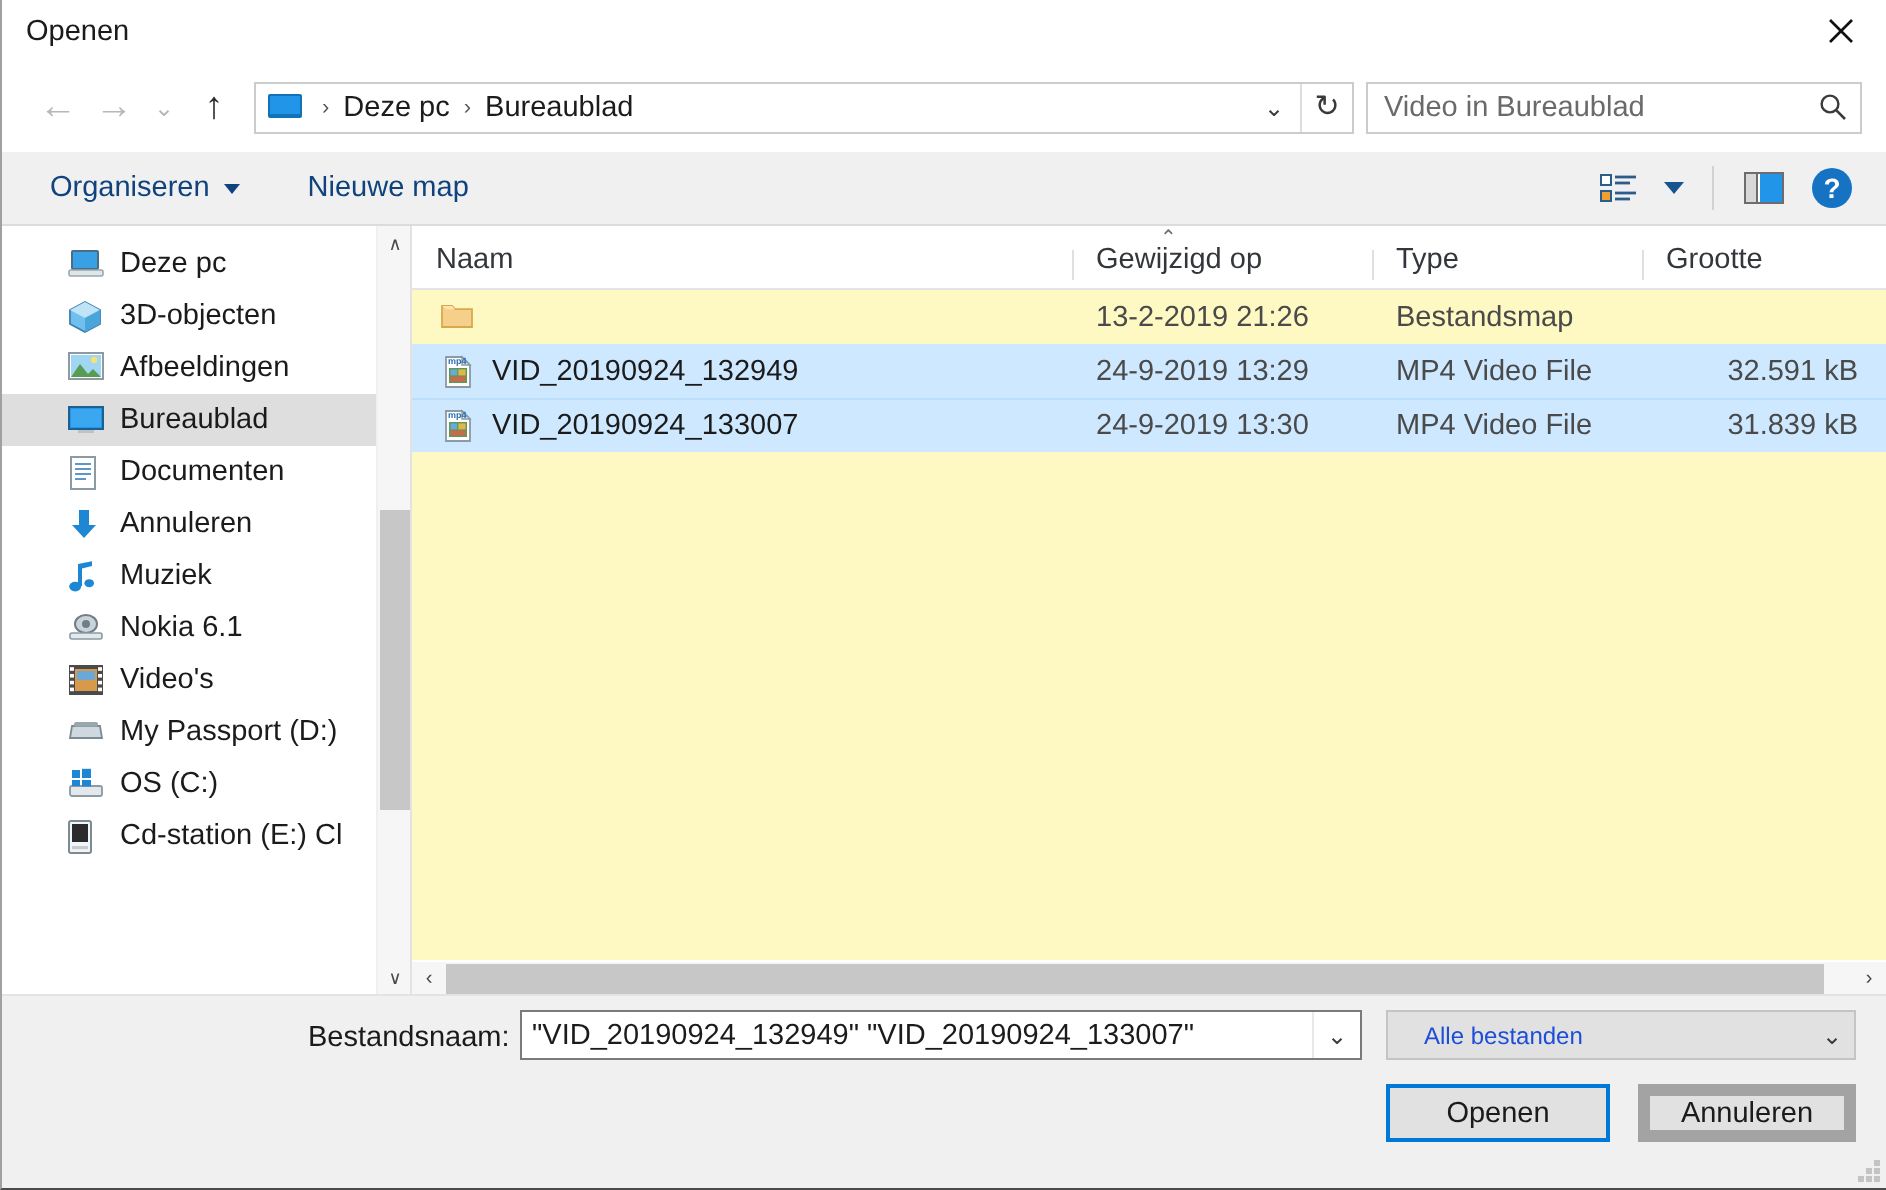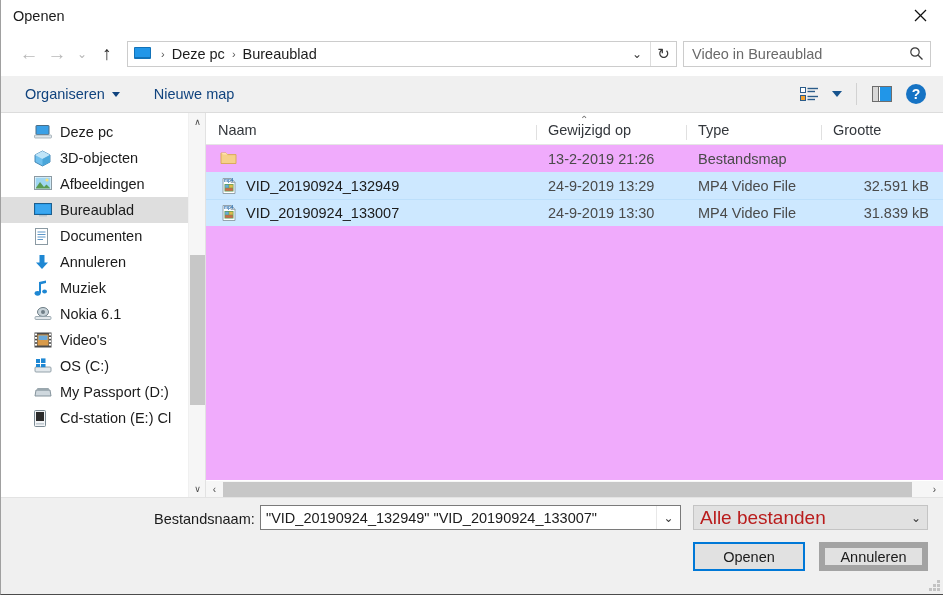--- a/index.html
+++ b/index.html
@@ -243,21 +243,21 @@
     background: #c7c7c7;
     cursor: default;
   }
 
   
   #listarea {
     flex: 1 1 auto;
     display: flex;
     flex-direction: column;
     min-width: 0;
-    background: #f0abfc;
+    background: #fef9c3;
   }
   #col-header {
     height: 32px;
     flex: 0 0 32px;
     display: flex;
     align-items: flex-end;
     border-bottom: 1px solid #e5e5e5;
     position: relative;
     background: #ffffff;
   }
@@ -394,23 +394,23 @@
     left: 692px; top: 505px;
     width: 235px; height: 25px;
     border: 1px solid #c4c4c4;
     background: #e1e1e1;
     display: flex;
     align-items: center;
     cursor: default;
   }
   #filter-value {
     flex: 1 1 auto;
-    font-size: 19px;
-    color: #b91c1c;
-    padding-left: 6px;
+    font-size: 12px;
+    color: #1d4ed8;
+    padding-left: 18px;
     white-space: nowrap;
     overflow: hidden;
   }
   #filter-caret {
     width: 22px;
     flex: 0 0 22px;
     display: flex; align-items: center; justify-content: center;
   }
   .dlg-btn {
     position: absolute;
@@ -660,41 +660,41 @@
                 <rect x="15" y="8.4" width="2" height="1.8"></rect>
                   <rect x="15" y="11.8" width="2" height="1.8"></rect>
               </g>
             </svg>
           </span>
           <span class="nav-label">Video's</span>
         </div>
 
         <div class="nav-item">
           <span class="nav-ico">
+            <svg width="18" height="13" viewBox="0 0 18 13">
+              <path d="M2 5 L16 5 L17 11 L1 11 Z" fill="#cfd8de" stroke="#7b8a93" stroke-width="0.9"></path>
+              <rect x="3" y="3" width="12" height="2.4" rx="1" fill="#9aa7ae"></rect>
+            </svg>
+          </span>
+          <span class="nav-label">My Passport (D:)</span>
+        </div>
+
+        <div class="nav-item">
+          <span class="nav-ico">
             <svg width="18" height="16" viewBox="0 0 18 16">
               <rect x="1" y="9" width="16" height="5" rx="1" fill="#e2e8ec" stroke="#8b9aa3" stroke-width="0.9"></rect>
               <g fill="#1e87d3">
                 <rect x="2" y="1" width="4" height="4"></rect>
                   <rect x="7" y="0.4" width="4.5" height="4.6"></rect>
                 <rect x="2" y="6" width="4" height="3"></rect>
                   <rect x="7" y="6" width="4.5" height="3.2"></rect>
               </g>
             </svg>
           </span>
           <span class="nav-label">OS (C:)</span>
-        </div>
-
-        <div class="nav-item">
-          <span class="nav-ico">
-            <svg width="18" height="13" viewBox="0 0 18 13">
-              <path d="M2 5 L16 5 L17 11 L1 11 Z" fill="#cfd8de" stroke="#7b8a93" stroke-width="0.9"></path>
-              <rect x="3" y="3" width="12" height="2.4" rx="1" fill="#9aa7ae"></rect>
-            </svg>
-          </span>
-          <span class="nav-label">My Passport (D:)</span>
         </div>
 
         <div class="nav-item">
           <span class="nav-ico">
             <svg width="12" height="17" viewBox="0 0 12 17">
               <rect x="0.5" y="0.5" width="11" height="16" rx="1" fill="#f2f4f6" stroke="#7b8a93" stroke-width="1"></rect>
               <rect x="2" y="2" width="8" height="9" fill="#2b2b2b"></rect>
               <rect x="2" y="13" width="8" height="1.6" fill="#c3ccd2"></rect>
             </svg>
           </span>

